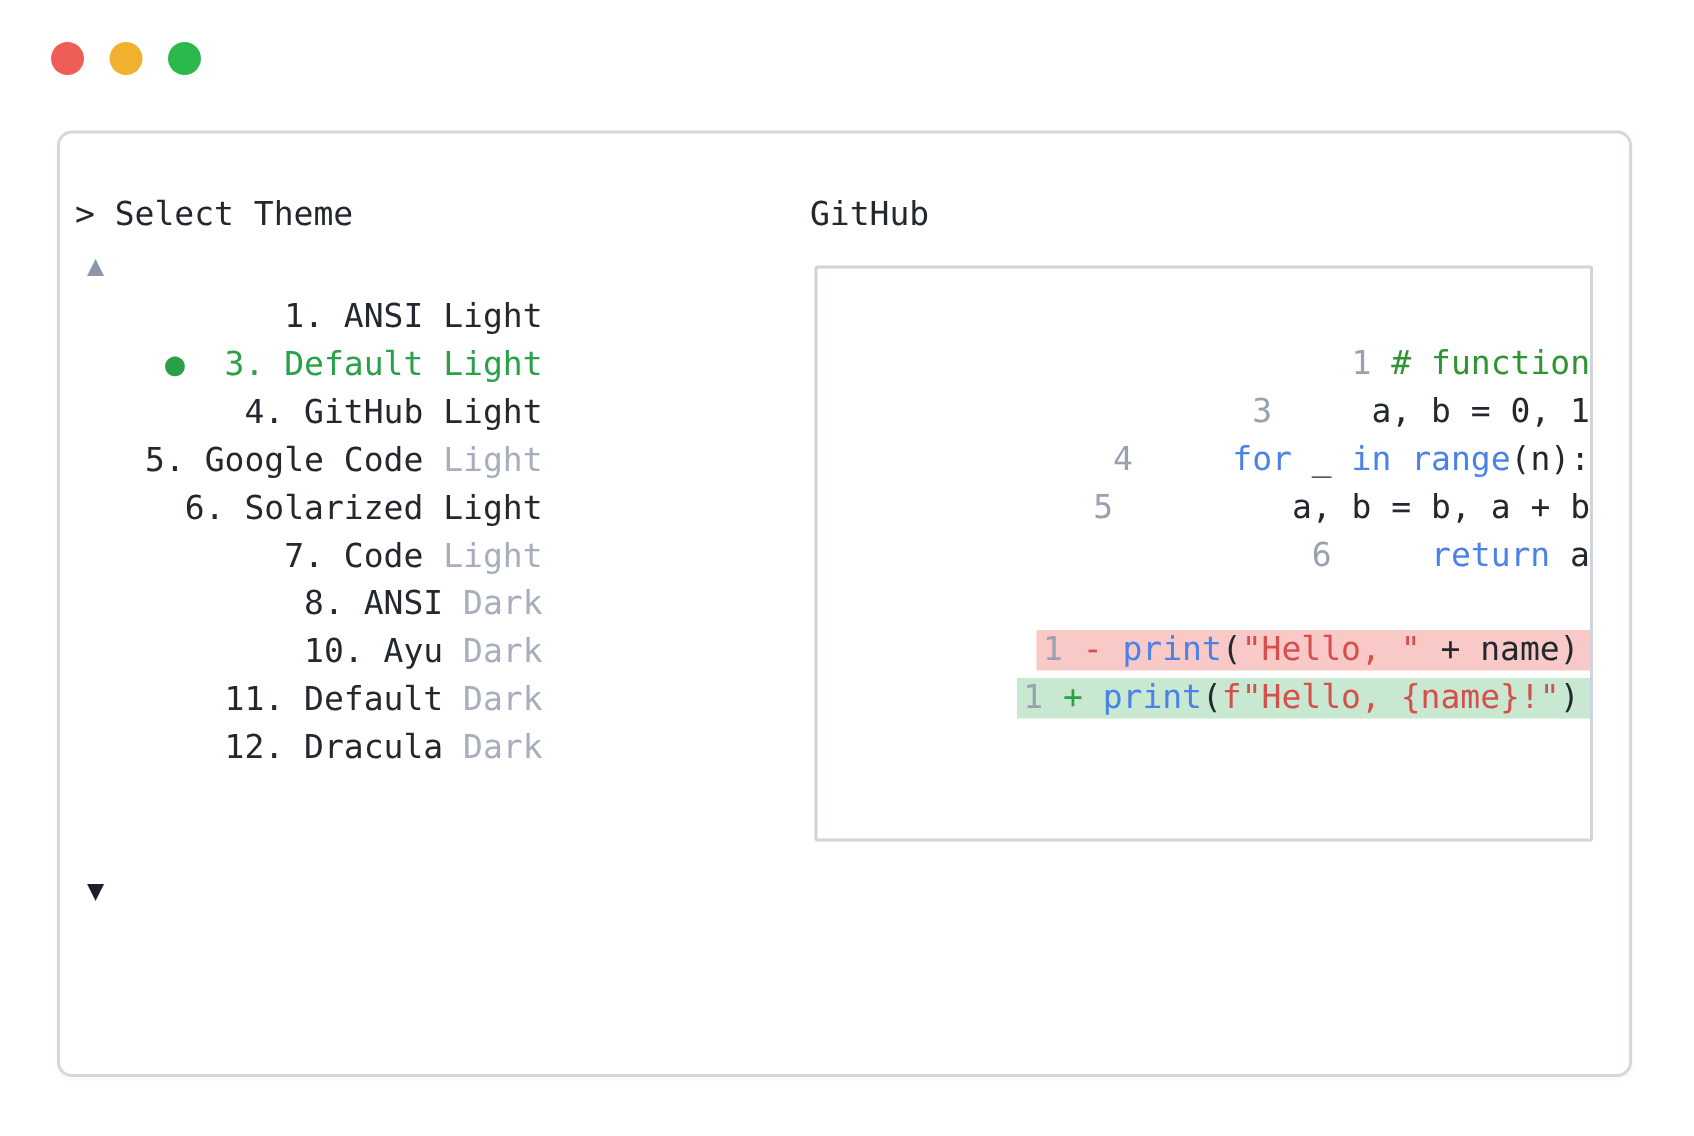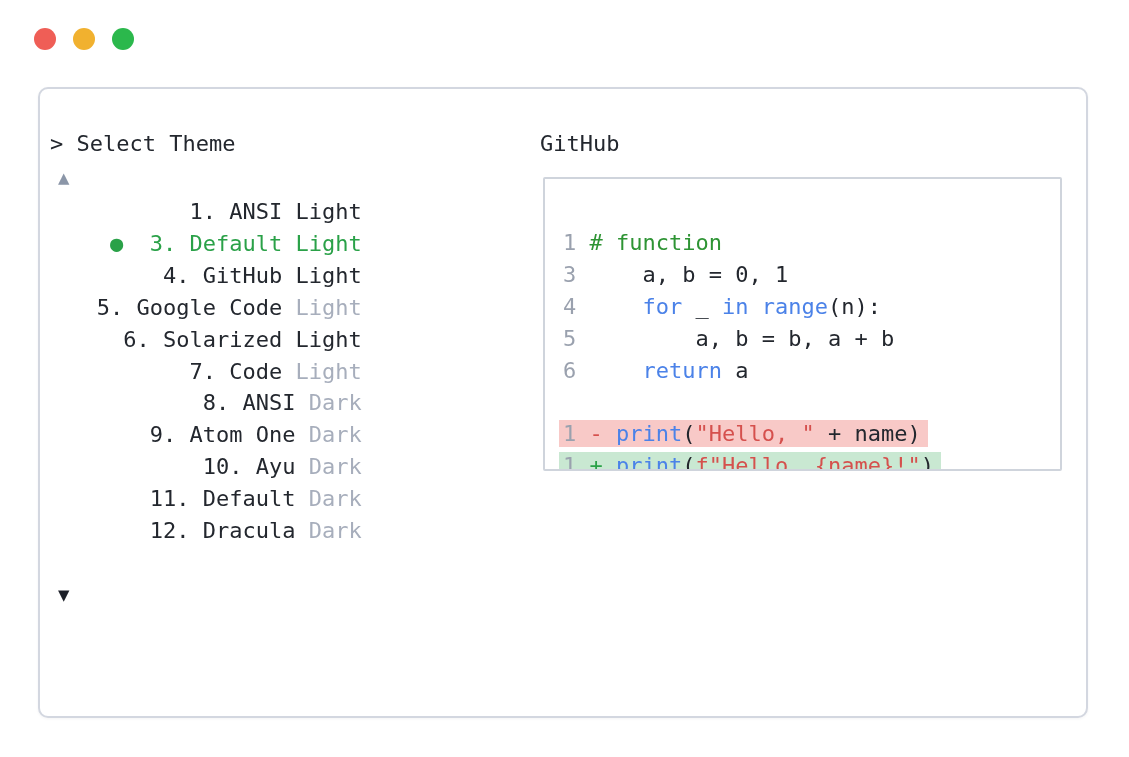--- a/index.html
+++ b/index.html
@@ -32,23 +32,23 @@
     text-align:right;
   }
   .row .variant-muted{color:var(--muted);}
   .row.selected, .row.selected span{color:var(--selection-green);}
   .footer{
     position:absolute;left:16px;top:547px;font-size:22px;line-height:32px;
     color:var(--muted);white-space:pre;
   }
   
   .preview-box{
-    position:absolute;left:503px;top:88px;width:519px;height:294px;
+    position:absolute;left:503px;top:88px;width:519px;height:384px;
     box-sizing:border-box;border:2px solid var(--preview-border);border-radius:2px;
-    background:#ffffff;overflow:hidden;
+    background:#ffffff;overflow:hidden;text-align:right;
   }
   .code{padding:48px 0 0 18px;}
   .code-line{font-size:22px;line-height:31.9px;height:31.9px;white-space:pre;}
   .ln{color:var(--line-number);}
   .tk-plain{color:var(--text);}
   .tk-comment{color:var(--comment);}
   .tk-keyword{color:var(--keyword);}
   .tk-function{color:var(--function-name);}
   .tk-string{color:var(--string);}
   .tk-removed{color:var(--removed-sign);}
@@ -76,21 +76,20 @@
     <div class="scroll-arrow scroll-up">▲</div>
 
     <div class="theme-list">
         <div class="row"><span>  </span><span> 1. </span><span>ANSI </span><span class="">Light</span></div>
         <div class="row selected"><span>● </span><span> 3. </span><span>Default </span><span class="">Light</span></div>
         <div class="row"><span>  </span><span> 4. </span><span>GitHub </span><span class="">Light</span></div>
         <div class="row"><span>  </span><span> 5. </span><span>Google Code </span><span class="variant-muted">Light</span></div>
         <div class="row"><span>  </span><span> 6. </span><span>Solarized </span><span class="">Light</span></div>
         <div class="row"><span>  </span><span> 7. </span><span>Code </span><span class="variant-muted">Light</span></div>
         <div class="row"><span>  </span><span> 8. </span><span>ANSI </span><span class="variant-muted">Dark</span></div>
-        <div class="row"><span>  </span><span> 9. </span><span>Atom One </span><span class="variant-muted">Dark</span></div>
         <div class="row"><span>  </span><span>10. </span><span>Ayu </span><span class="variant-muted">Dark</span></div>
         <div class="row"><span>  </span><span>11. </span><span>Default </span><span class="variant-muted">Dark</span></div>
         <div class="row"><span>  </span><span>12. </span><span>Dracula </span><span class="variant-muted">Dark</span></div>
       </div>
 
     <div class="scroll-arrow scroll-down">▼</div>
 
 
     <div class="preview-box">
       <div class="code">

